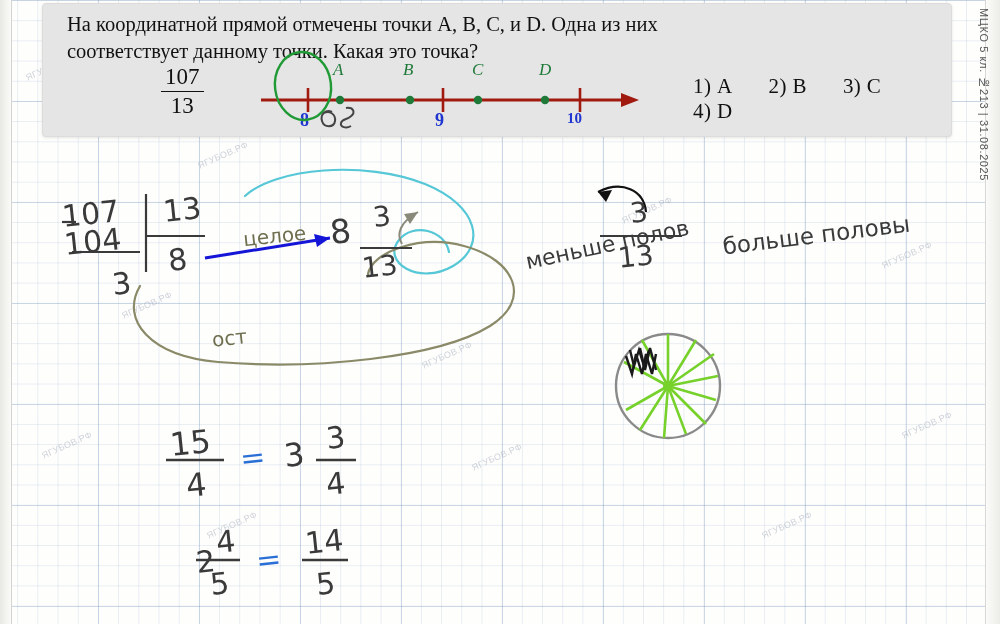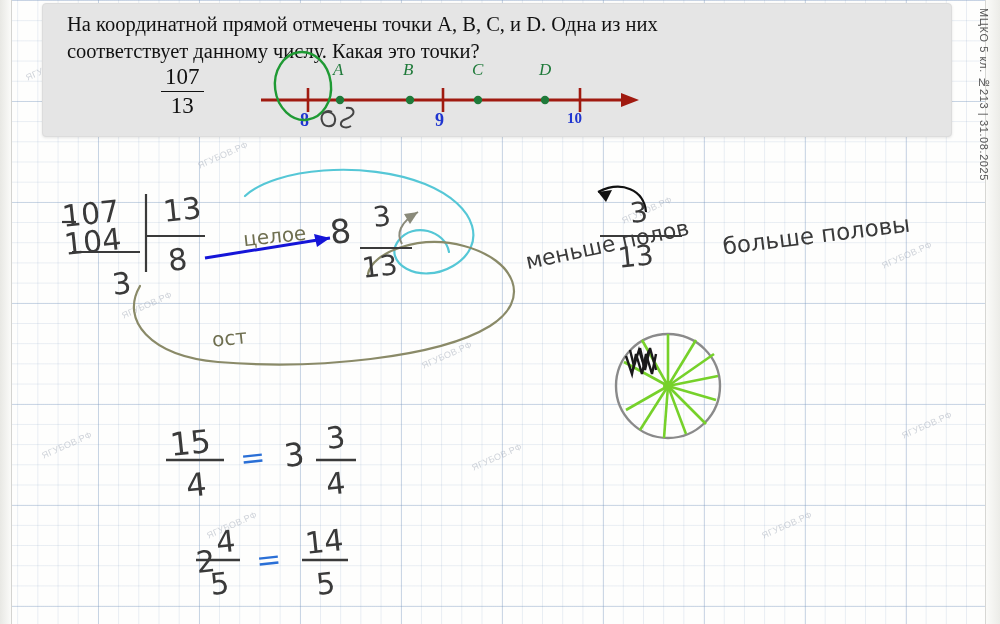--- a/index.html
+++ b/index.html
@@ -123,21 +123,21 @@
 <div class="wm" style="left:760px; top:520px;">ЯГУБОВ.РФ</div>
 <div class="wm" style="left:900px; top:420px;">ЯГУБОВ.РФ</div>
 <div class="wm" style="left:620px; top:205px;">ЯГУБОВ.РФ</div>
 <div class="wm" style="left:120px; top:300px;">ЯГУБОВ.РФ</div>
 
 <div id="side-label">МЦКО 5 кл. №213 | 31.08.2025</div>
 
 <div id="task-card">
   <div id="task-text">
     <span>На координатной прямой отмечены точки A, B, C, и D. Одна из них</span>
-    <span class="l2">соответствует данному числу. Какая это точки?</span>
+    <span class="l2">соответствует данному точки. Какая это точка?</span>
   </div>
 
   <div id="q-fraction">
     <span class="num">107</span>
     <span class="bar"></span>
     <span class="den">13</span>
   </div>
 
   <div id="numberline">
     <svg width="390" height="78" viewBox="0 0 390 78">
@@ -158,20 +158,23 @@
     <div style="position:absolute;left:80px;top:4px;font-style:italic;font-size:17px;color:#1f7a3a;">A</div>
     <div style="position:absolute;left:150px;top:4px;font-style:italic;font-size:17px;color:#1f7a3a;">B</div>
     <div style="position:absolute;left:219px;top:4px;font-style:italic;font-size:17px;color:#1f7a3a;">C</div>
     <div style="position:absolute;left:286px;top:4px;font-style:italic;font-size:17px;color:#1f7a3a;">D</div>
     
     <div style="position:absolute;left:47px;top:54px;font-size:18px;font-weight:bold;color:#1f35d0;">8</div>
     <div style="position:absolute;left:182px;top:54px;font-size:18px;font-weight:bold;color:#1f35d0;">9</div>
     <div style="position:absolute;left:314px;top:54px;font-size:15px;font-weight:bold;color:#1f35d0;">10</div>
   </div>
 
+  <div id="answers">
+    <span><span>1)</span> <span>A</span></span><span class="ans-gap"></span><span><span>2)</span> <span>B</span></span><span class="ans-gap"></span><span><span>3)</span> <span>C</span></span><span class="ans-gap"></span><span><span>4)</span> <span>D</span></span>
+  </div>
 </div>
 
 <svg id="hand" width="1000" height="624" viewBox="0 0 1000 624">
 
   <ellipse cx="303" cy="86" rx="28" ry="34" fill="none" stroke="#1f9a34" stroke-width="2.4" transform="rotate(-7 303 86)"></ellipse>
 
   <path d="M332 112 c-6 -3 -12 2 -10 9 c2 7 12 7 13 0 c1 -7 -6 -11 -11 -8" fill="none" stroke="#444" stroke-width="2"></path>
   <path d="M346 108 c8 -1 10 5 4 9 c-4 3 -8 2 -9 6 c-1 4 5 6 10 3" fill="none" stroke="#444" stroke-width="2"></path>
 
   <line x1="146" y1="194" x2="146" y2="272" stroke="#3a3a3a" stroke-width="2.2"></line>

